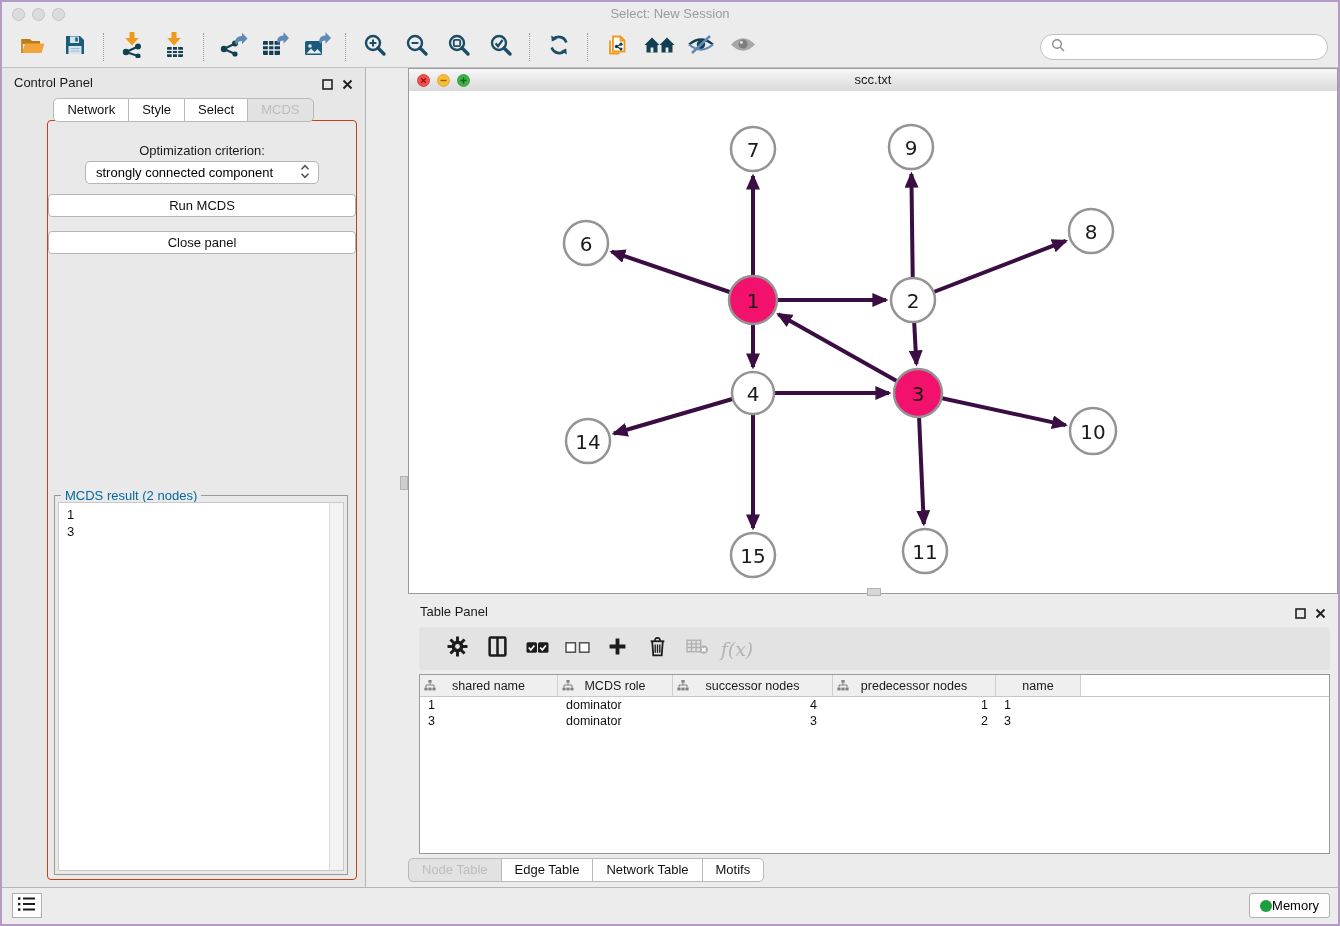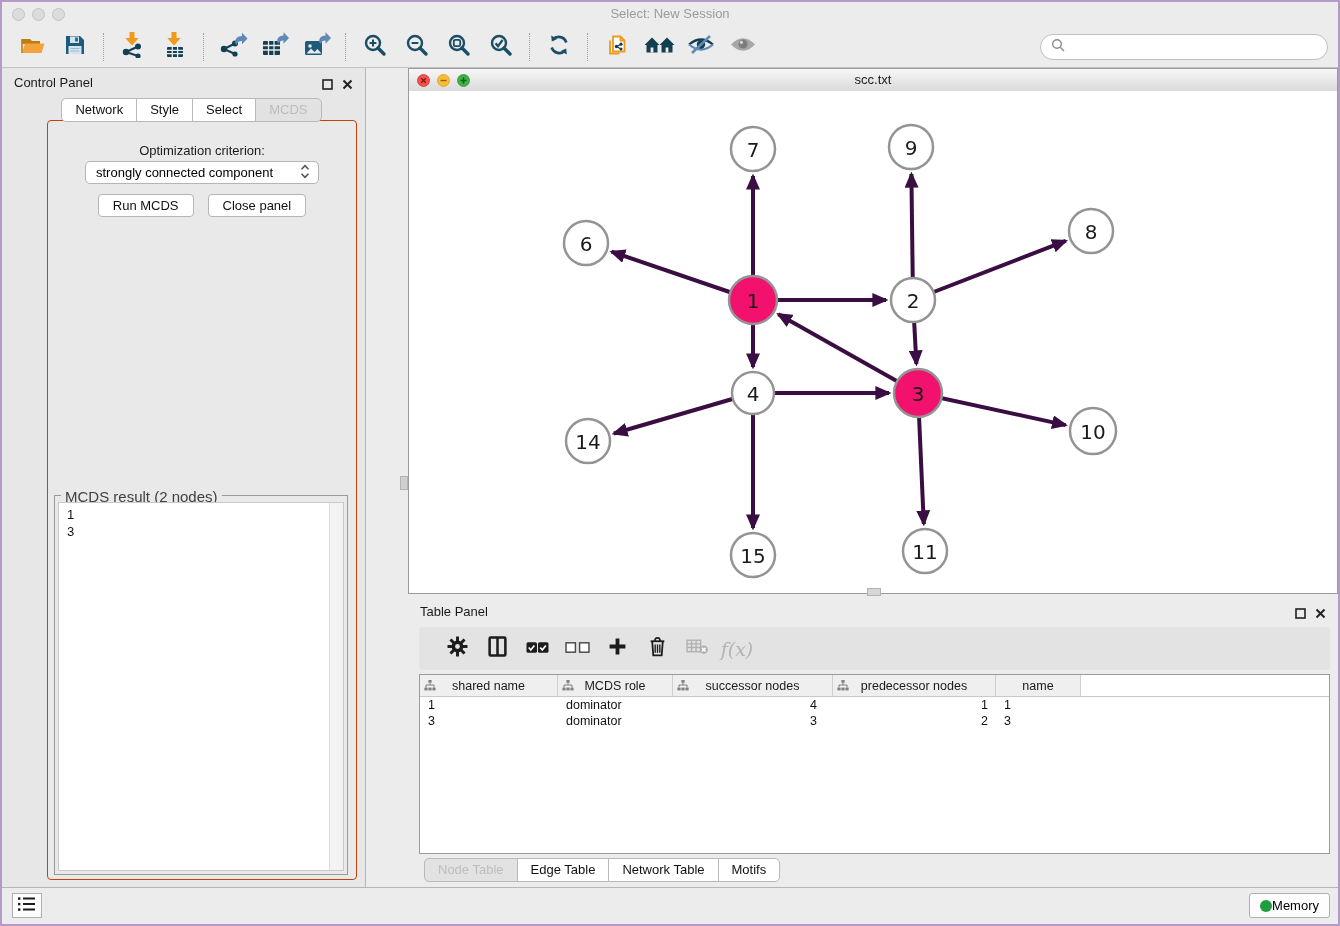--- a/index.html
+++ b/index.html
@@ -19,31 +19,31 @@
   .searchbox{margin-left:auto;width:288px;height:26px;background:#fff;border:1px solid #c0c0c0;border-radius:13px;display:flex;align-items:center;padding:0 10px;box-sizing:border-box;}
   .searchbox input{border:none;outline:none;flex:1;font-size:13px;margin-left:6px;background:transparent;}
 
   
   .control-panel{position:absolute;left:0;top:66px;width:364px;bottom:36px;background:#e7e7e7;border-right:1px solid #b5b5b5;box-sizing:border-box;}
   .panel-head{position:relative;height:30px;}
   .panel-head .ptitle{position:absolute;left:12px;top:7px;font-size:13px;color:#1a1a1a;}
   .panel-head .pbtns{position:absolute;right:12px;top:8px;display:flex;gap:9px;align-items:center;}
   .tabs{display:flex;justify-content:center;position:relative;z-index:2;}
   .tab{font-size:13px;padding:3px 13px 4px;background:#fff;border:1px solid #b9b9b9;margin-left:-1px;color:#111;cursor:default;}
-  .tab:first-child{border-radius:5px 0 0 5px;margin-left:16px;}
+  .tab:first-child{border-radius:5px 0 0 5px;margin-left:0;}
   .tab:last-child{border-radius:0 5px 5px 0;}
   .tab.selected{background:#e2e2e2;color:#bdbdbd;}
   .cp-box{position:absolute;left:8px;right:8px;top:52px;bottom:8px;background:#e9e9e9;border:1px solid #c2410c;border-radius:4px;margin-left:37px;}
   .opt-label{margin-top:22px;text-align:center;font-size:13px;color:#1a1a1a;}
   .select{position:absolute;left:37px;right:37px;top:40px;height:23px;background:#fff;border:1px solid #b5b5b5;border-radius:5px;display:flex;align-items:center;padding:0 8px 0 10px;box-sizing:border-box;font-size:13px;}
   .select .sel-text{flex:1;}
-  .btn-row{position:absolute;left:0;right:0;top:73px;display:flex;justify-content:center;gap:14px;}
+  .btn-row{position:absolute;left:0;right:0;top:73px;display:flex;justify-content:center;gap:14px;flex-direction:column;}
   .btn{background:#fff;border:1px solid #b5b5b5;border-radius:4px;font-size:13px;padding:3px 14px;color:#111;}
   .fieldset{position:absolute;left:6px;right:8px;top:374px;bottom:4px;border:1px solid #9a9a9a;}
-  .fieldset .legend{position:absolute;left:6px;top:-8px;background:#e9e9e9;padding:0 4px;font-size:15px;color:#404040;}
+  .fieldset .legend{position:absolute;left:6px;top:-8px;background:#e9e9e9;padding:0 4px;font-size:13px;color:#0369a1;}
   .fieldset .fcontent{position:absolute;left:3px;right:3px;top:6px;bottom:3px;background:#fff;border:1px solid #c9c9c9;}
   .fcontent .lines{padding:3px 8px;font-size:13px;line-height:17px;color:#111;}
   .fscroll{position:absolute;right:0;top:0;bottom:0;width:13px;background:#f3f3f3;border-left:1px solid #dcdcdc;}
 
   .vsplit-handle{position:absolute;left:398px;top:474px;width:6px;height:12px;background:#cfcfcf;border:1px solid #b3b3b3;z-index:5;}
 
   
   .net-window{position:absolute;left:406px;top:66px;right:0;height:526px;border:1px solid #9b9b9b;box-sizing:border-box;background:#fff;}
   .net-titlebar{position:relative;height:22px;background:linear-gradient(#f7f7f7,#dadada);border-bottom:1px solid #b3b3b3;}
   .net-title{position:absolute;left:0;right:0;top:3px;text-align:center;font-size:13px;color:#1a1a1a;}

